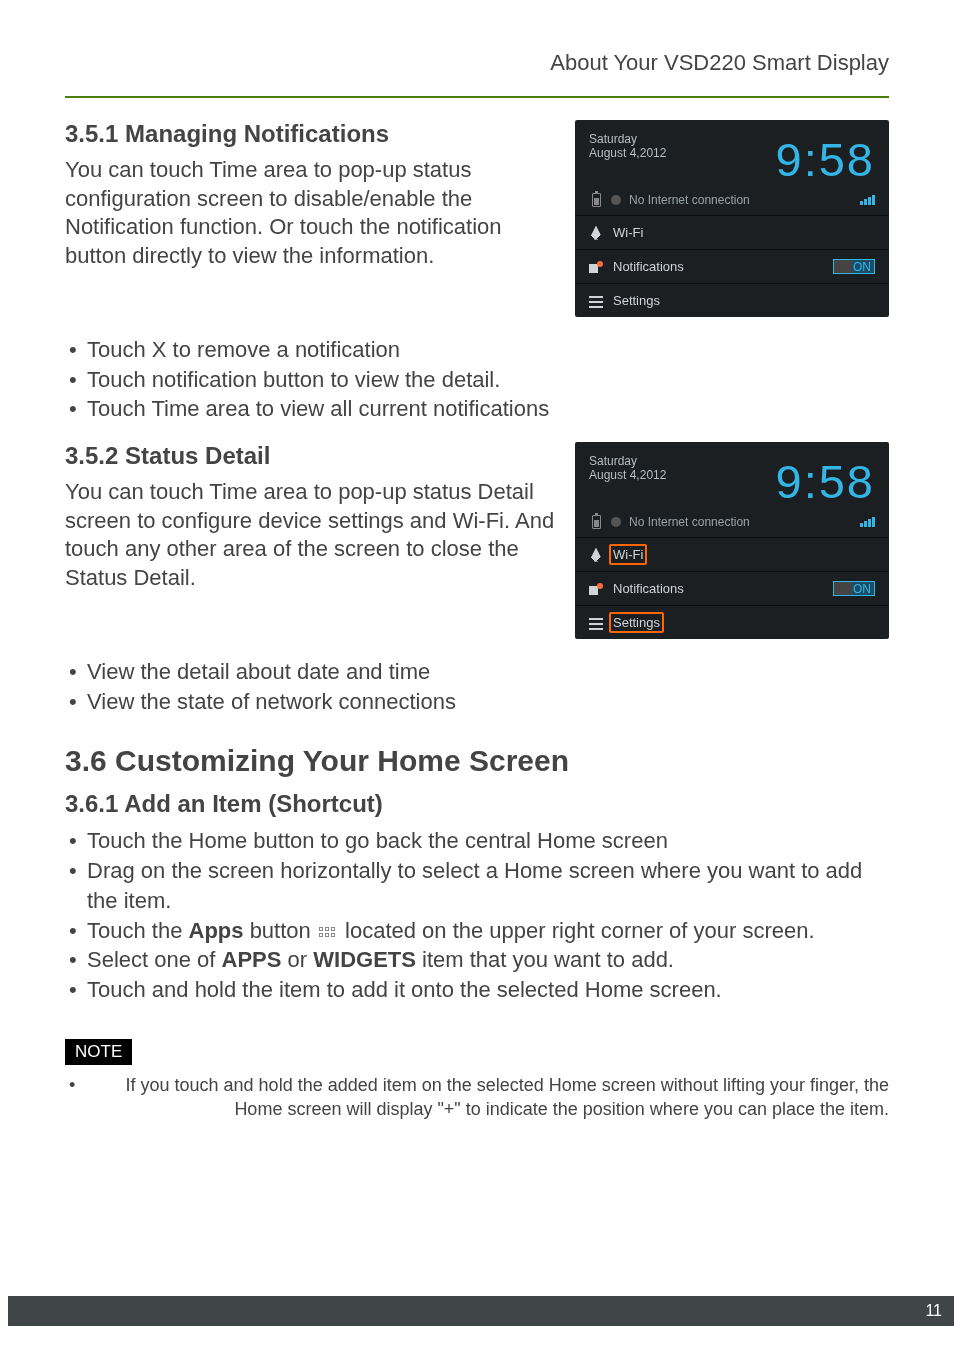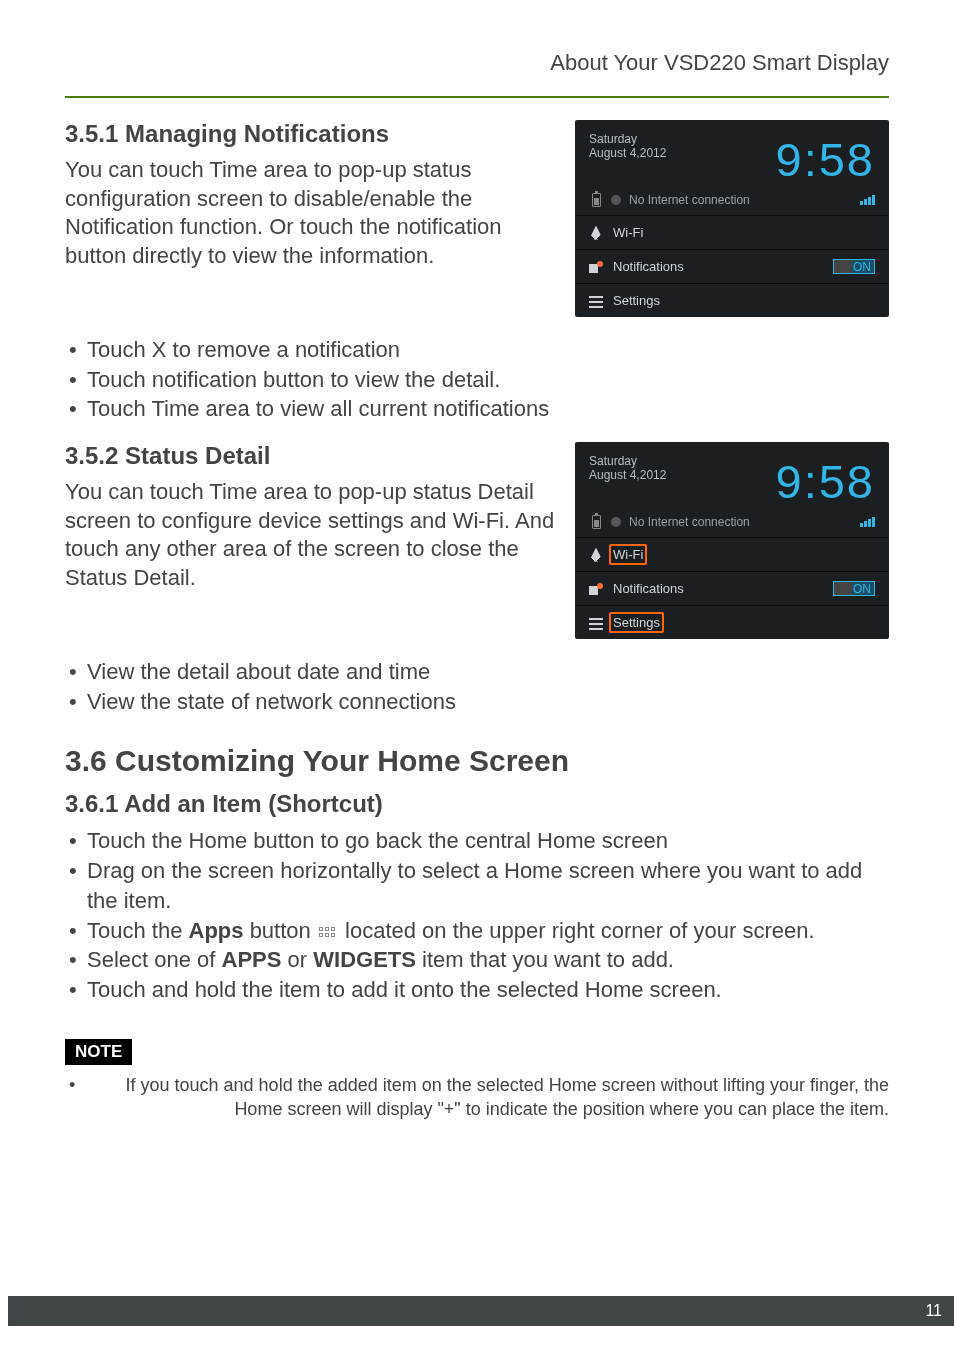--- a/index.html
+++ b/index.html
@@ -87,21 +87,21 @@
   .highlight-border { border: 2px solid #ff6600; border-radius: 2px; padding: 1px 2px; margin: -3px -4px; }
 
   .apps-icon {
     display: inline-flex; flex-wrap: wrap; width: 18px; gap: 2px;
     vertical-align: middle; margin: 0 2px;
   }
   .apps-icon span { width: 4px; height: 4px; border: 1px solid #888; }
 
   .note-tag {
     display: inline-block; background: #000; color: #fff; font-size: 17px;
-    padding: 3px 10px; font-weight: bold; margin-top: 16px; margin-bottom: 8px;
+    padding: 3px 10px; font-weight: normal; margin-top: 16px; margin-bottom: 8px;
   }
   .note-text { font-size: 18px; color: #444; line-height: 1.35; padding-left: 22px; position: relative; text-align: right; }
   .note-text::before { content:"•"; position:absolute; left:4px; }
 
   .footer {
     position: absolute; bottom: 24px; left: 8px; right: 0;
     background: #404548; color: #fff; text-align: right;
     padding: 6px 12px; font-size: 16px;
   }
 </style>

